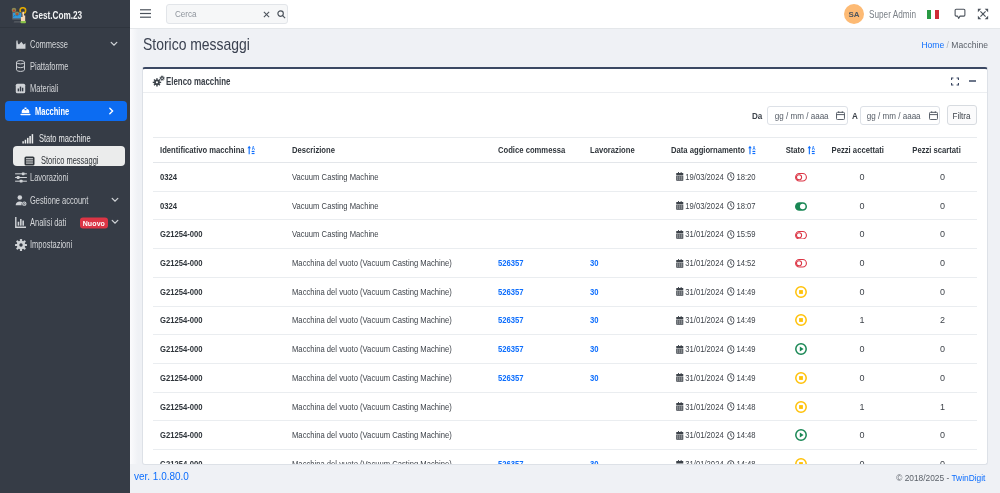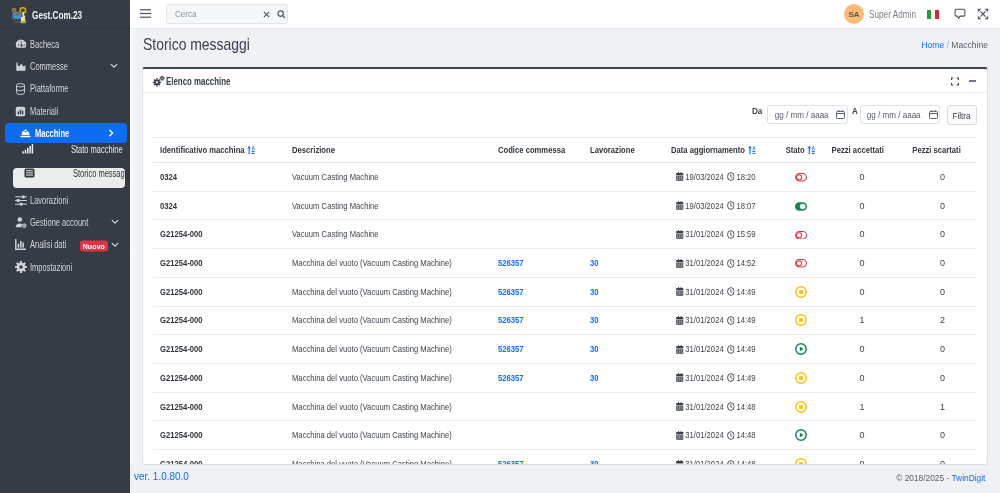--- a/index.html
+++ b/index.html
@@ -6,21 +6,21 @@
 html,body { width:1000px; height:493px; overflow:hidden; font-family:"Liberation Sans", sans-serif; background:#eff1f5; }
 .sidebar { position:absolute; left:0; top:0; width:130px; height:493px; background:#363c46; z-index:5; }
 .logo { height:28px; display:flex; align-items:center; padding-left:10px; border-bottom:1px solid #2f353e; }
 .logo .brand { color:#f2f3f4; font-size:10px; font-weight:700; margin-left:4px; margin-top:4px; transform:scaleX(.82); transform-origin:left center; }
 .menu { padding-top:5px; }
 .mi { height:22.3px; display:flex; align-items:center; color:#d4d6d9; font-size:10px; position:relative; }
 .mi .ic { width:13px; margin-left:14px; margin-right:3px; display:flex; justify-content:center; align-items:center; flex:none; }
 .mi .lbl { transform:scaleX(.75); transform-origin:left center; white-space:nowrap; letter-spacing:0px; }
 .mi .chev { position:absolute; right:12px; top:50%; transform:translateY(-50%); }
 .mi.active { background:#0c6cf2; border-radius:4px; color:#fff; margin:1.15px 3px 1.15px 5px; height:20px; }
-.sub { height:22.3px; display:flex; align-items:flex-start; color:#e8e9ea; font-size:10px; position:relative;gap:32px; }
+.sub { height:22.3px; display:flex; align-items:flex-end; color:#e8e9ea; font-size:10px; position:relative; }
 .sub .ic { width:13px; margin-left:21px; margin-right:5px; display:flex; justify-content:center; align-items:center; flex:none; }
 .sub .lbl { transform:scaleX(.75); transform-origin:left center; white-space:nowrap; }
 .sub.sel { background:#ebecec; color:#2f3338; border-radius:4px; margin:1.15px 5px 1.15px 13px; height:20px; }
 .badge { background:#dc3545; color:#fff; font-size:7px; font-weight:700; line-height:1; padding:2px 3px; border-radius:3px; position:absolute; right:22px; top:calc(50% + 1px); transform:translateY(-50%); letter-spacing:0.1px; }
 .main { position:absolute; left:130px; top:0; width:940px; height:493px; }
 .navbar { position:absolute; left:0; top:0; width:870px; height:29px; background:#fff; border-bottom:1px solid #e4e7ea; }
 .burger { position:absolute; left:10px; top:9px; }
 .search { position:absolute; left:36px; top:4px; width:122px; height:20px; background:#f6f7f8; border:1px solid #e2e5e9; border-radius:3px; display:flex; align-items:center; }
 .search .ph { color:#8e949c; font-size:9px; margin-left:8px; flex:1; transform:scaleX(.9); transform-origin:left center; }
 .avatar { position:absolute; left:714px; top:4px; width:20px; height:20px; border-radius:50%; background:#fdba74; color:#51575e; font-size:8px; font-weight:700; display:flex; align-items:center; justify-content:center; }
@@ -28,21 +28,21 @@
 .flag { position:absolute; left:797px; top:10px; width:12px; height:9px; display:flex; }
 .flag div { flex:1; }
 .nbic { position:absolute; top:8px; }
 .pagehead { position:absolute; left:0; top:30px; width:870px; height:37px; }
 .ptitle { position:absolute; left:13px; top:5px; font-size:17px; color:#3b4251; transform:scaleX(.82); transform-origin:left center; }
 .crumb { position:absolute; right:12px; top:9px; font-size:9.5px; color:#6b7280; transform:scaleX(.9); transform-origin:right center; }
 .crumb a { color:#0d6efd; text-decoration:none; }
 .card { position:absolute; left:12px; top:67px; width:846px; height:398px; background:#fff; border:1px solid #dde1e7; border-top:2px solid #3b4863; border-radius:3px; overflow:hidden; }
 .chead { height:24px; border-bottom:1px solid #eceef1; position:relative; display:flex; align-items:center; }
 .chead .t { font-size:10.5px; font-weight:700; color:#383e46; margin-left:23px; transform:scaleX(.75); transform-origin:left center; }
-.filter { position:absolute; top:36px; right:10px; height:20px; display:flex; align-items:flex-start; }
+.filter { position:absolute; top:36px; right:10px; height:20px; display:flex; align-items:center; }
 .filter .lab { font-size:9.5px; font-weight:700; color:#3c424a; display:inline-block; }
 .dinput { width:81px; height:19px; border:1px solid #dde1e7; border-radius:3px; display:flex; align-items:center; justify-content:center; color:#555c66; font-size:9.5px; background:#fff; }
 .fbtn { height:20px; width:30px; border:1px solid #d7dbe0; border-radius:3px; background:#fbfbfc; color:#3c424a; font-size:9.5px; margin-left:7px; display:flex; align-items:center; justify-content:center; }
 table { position:absolute; left:10px; top:68px; width:824px; border-collapse:collapse; table-layout:fixed; }
 th, td { font-size:9px; color:#3f444b; font-weight:400; padding:0; overflow:hidden; white-space:nowrap; }
 thead tr { height:25px; border-top:1px solid #e8ebee; border-bottom:1px solid #e3e6ea; }
 tbody tr { height:28.73px; border-bottom:1px solid #eaedf0; }
 th { text-align:left; font-weight:700; color:#2f353b; }
 td.b { font-weight:700; color:#2f353b; }
 .lnk { color:#0d6efd; font-weight:700; }
@@ -73,28 +73,20 @@
       <polyline points="4,12.5 6.5,10 8.5,11.5 12.5,8.5" fill="none" stroke="#1b6fa8" stroke-width="1.2"></polyline>
       <circle cx="8.5" cy="8.5" r="2.6" fill="#8a8a55"></circle>
         <circle cx="8.5" cy="9" r="1.2" fill="#c0392b"></circle>
       <polygon points="5,18.5 13,18.5 14,20 4,20" fill="#5a5f66"></polygon>
       <path d="M15.5 6 L15.5 13 L13.5 13 L13.5 19 L19 19 L19 11 L17.5 11 L17.5 6 Z" fill="#f5d7b7"></path>
       <rect x="13" y="18" width="7" height="3" rx="1" fill="#8bc34a"></rect>
     </svg>
     <span class="brand">Gest.Com.23</span>
   </div>
   <div class="menu">
-    <div class="mi">
-        <span class="ic">
-      <svg width="12" height="12" viewBox="0 0 16 16">
-            <path fill="#cfd2d6" d="M8 2a7 7 0 0 0-7 7c0 1.5.5 2.9 1.3 4h11.4A7 7 0 0 0 8 2zm0 2.2a1 1 0 1 1 0 2 1 1 0 0 1 0-2zM3.8 9.2a1 1 0 1 1 2 0 1 1 0 0 1-2 0zm4.9 2.6a1.4 1.4 0 0 1-1.4-1.4c0-.6 1.4-4.2 1.4-4.2s1.4 3.6 1.4 4.2a1.4 1.4 0 0 1-1.4 1.4zm2.5-2.6a1 1 0 1 1 2 0 1 1 0 0 1-2 0z"></path>
-          </svg>
-    </span>
-        <span class="lbl">Bacheca</span>
-      </div>
     <div class="mi">
         <span class="ic">
       <svg width="12" height="11" viewBox="0 0 16 16">
             <path fill="#cfd2d6" d="M1.5 2v12h13V6l-3 2-3-4-3.5 4-2-2z"></path>
             <path fill="#cfd2d6" d="M1.5 2h1.6v12H1.5z"></path>
           </svg>
     </span>
         <span class="lbl">Commesse</span>
     <span class="chev">
           <svg width="8" height="8" viewBox="0 0 10 10">

